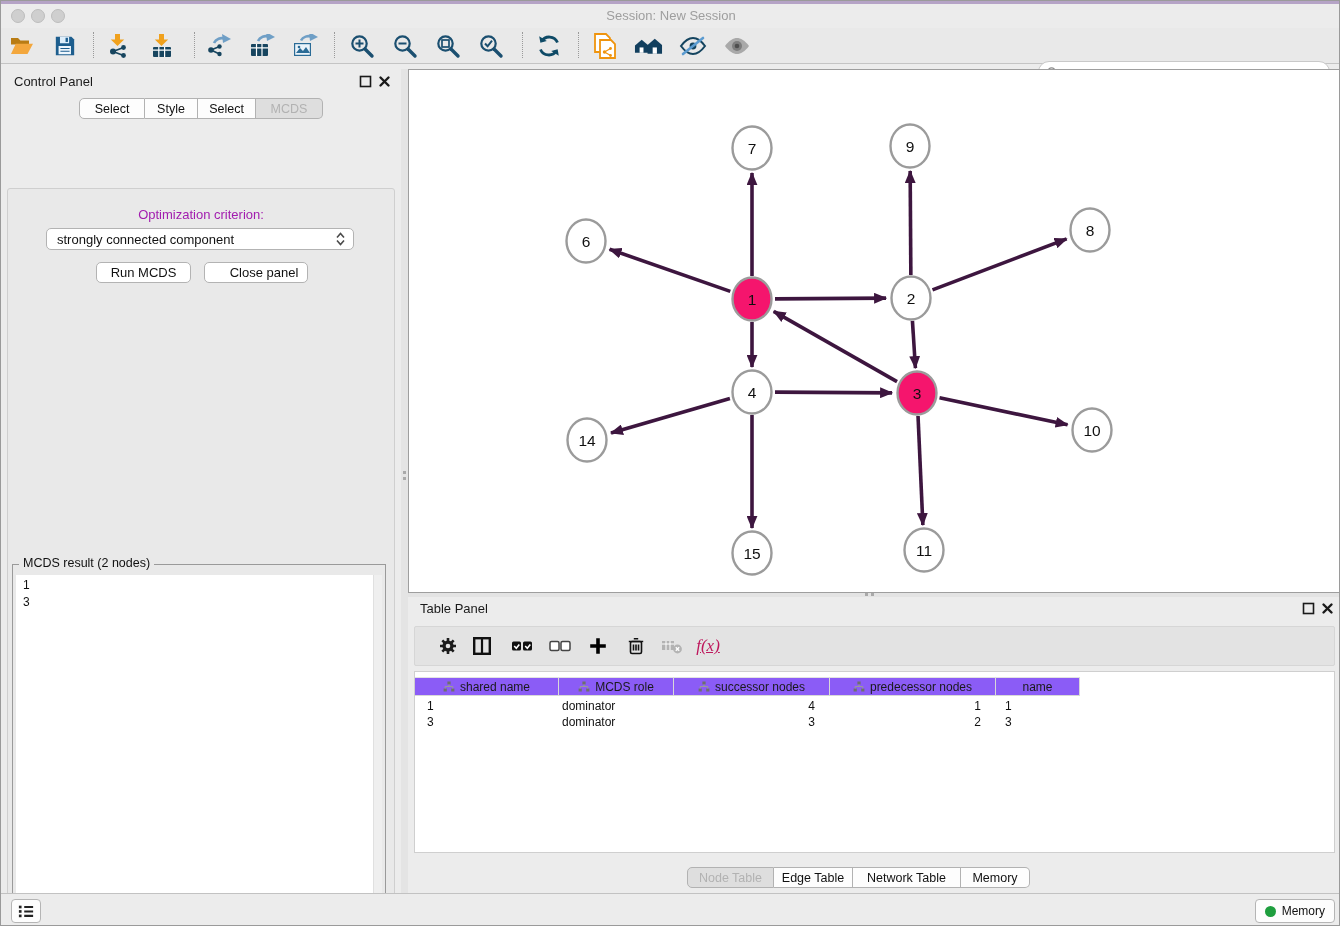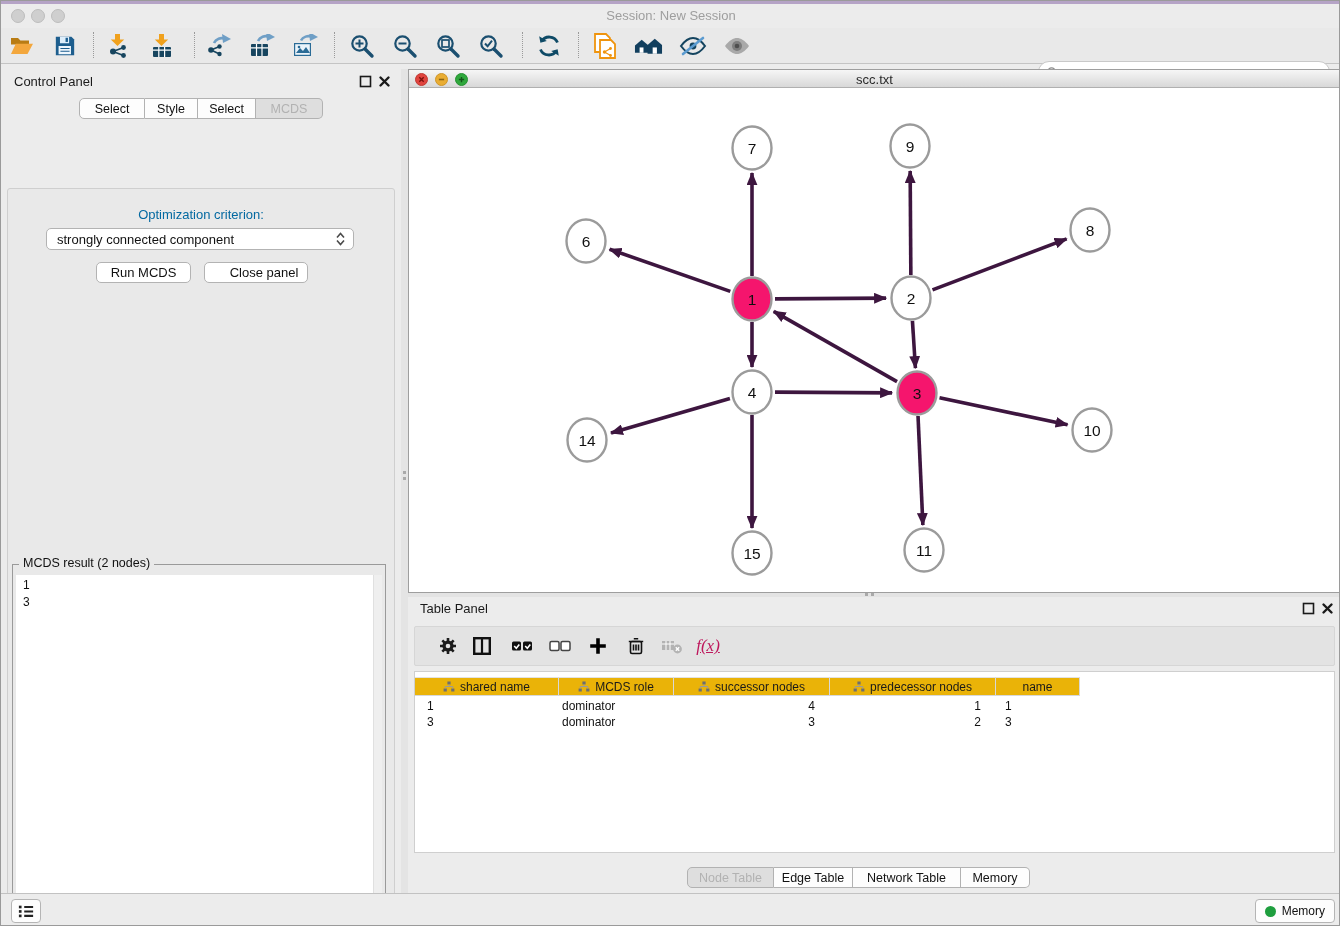--- a/index.html
+++ b/index.html
@@ -28,21 +28,21 @@
   .panel-head .ttl { position:absolute; left:13px; top:5px; font-size:13px; color:#1a1a1a; }
   .win-mini { position:absolute; top:6px; width:13px; height:13px; }
   .cp-tab, .bt-tab {
     position:absolute; height:21px; background:#fdfdfd; border:1px solid #b2b2b2; border-left:none;
     font-size:12.5px; color:#111; display:flex; align-items:center; justify-content:center; cursor:default;
   }
   .cp-tab.first, .bt-tab.first { border-left:1px solid #b2b2b2; border-radius:5px 0 0 5px; }
   .cp-tab.last, .bt-tab.last { border-radius:0 5px 5px 0; }
   .cp-tab.selected, .bt-tab.selected { background:#dedede; color:#b2b2b2; }
   .cp-body { position:absolute; left:6px; top:119px; width:388px; height:757px; background:#e9e9e9; border:1px solid #cfcfcf; border-radius:3px; }
-  .opt-label { position:absolute; left:0; width:100%; top:18px; text-align:center; font-size:13px; color:#0369a1; }
+  .opt-label { position:absolute; left:0; width:100%; top:18px; text-align:center; font-size:13px; color:#a21caf; }
   .combo { position:absolute; left:38px; top:39px; width:308px; height:22px; background:#fff; border:1px solid #b3b3b3; border-radius:5px; display:flex; align-items:center; padding:0 8px 0 10px; font-size:13px; color:#111; }
   .combo .lbl { flex:1; white-space:nowrap; overflow:hidden; }
   .push-btn { position:absolute; height:21px; background:#fff; border:1px solid #b3b3b3; border-radius:5px; font-size:13px; color:#111; display:flex; align-items:center; justify-content:center; cursor:default; }
   .result-box { position:absolute; left:4px; top:375px; width:374px; height:376px; border:1px solid #9a9a9a; }
   .result-box .legend { position:absolute; top:-9px; left:6px; background:#e9e9e9; padding:0 4px; font-size:12.5px; color:#111; }
   .result-inner { position:absolute; left:3px; right:3px; top:10px; bottom:3px; background:#fff; overflow:hidden; }
   .result-lines { position:absolute; left:7px; top:2px; font-size:12px; color:#111; line-height:17px; white-space:pre; }
   .result-scroll { position:absolute; right:0; top:0; bottom:0; width:9px; background:#efefef; border-left:1px solid #e0e0e0; }
   
   .vsplit { position:absolute; left:400px; top:68px; width:7px; height:824px; background:#e4e4e4; }
@@ -55,21 +55,21 @@
   .light { position:absolute; top:2.5px; width:13px; height:13px; border-radius:50%; display:flex; align-items:center; justify-content:center; }
   .net-canvas { position:absolute; left:0; top:18px; width:931px; height:504px; background:#fff; }
   .net-canvas svg { display:block; }
   
   .table-panel { position:absolute; left:407px; top:596px; width:933px; height:296px; background:#ececec; }
   .tp-head-ttl { position:absolute; left:12px; top:4px; font-size:13px; color:#1a1a1a; }
   .tp-toolbar { position:absolute; left:6px; top:29px; width:921px; height:40px; background:#e3e3e3; border:1px solid #d6d6d6; border-radius:2px; }
   .tp-icon { position:absolute; top:0; height:38px; display:flex; align-items:center; justify-content:center; }
   .tp-table { position:absolute; left:6px; top:74px; width:921px; height:182px; background:#fff; border:1px solid #cfcfcf; overflow:hidden; }
   .th-row { position:absolute; left:0; top:5px; height:19px; display:flex; }
-  .th-cell { height:19px; background:#eab308; border-right:1px solid #d8d8d8; border-top:1px solid #e2e2e2; border-bottom:1px solid #d8d8d8; display:flex; align-items:center; justify-content:center; gap:5px; font-size:12px; color:#1a1a1a; }
+  .th-cell { height:19px; background:#8b5cf6; border-right:1px solid #d8d8d8; border-top:1px solid #e2e2e2; border-bottom:1px solid #d8d8d8; display:flex; align-items:center; justify-content:center; gap:5px; font-size:12px; color:#1a1a1a; }
   .tbl-row { position:absolute; left:0; height:17px; display:flex; font-size:12px; color:#111; }
   .tbl-cell { height:17px; display:flex; align-items:center; }
   .bt-tabs { position:absolute; top:270px; height:22px; }
   
   .statusbar { position:absolute; left:0; top:892px; width:1340px; height:34px; background:#ececec; border-top:1px solid #c2c2c2; }
   .sq-btn { position:absolute; top:5px; height:24px; background:#fdfdfd; border:1px solid #b5b5b5; border-radius:4px; display:flex; align-items:center; justify-content:center; cursor:default; }
   .memory-btn { right:6px; padding:0 9px; gap:6px; font-size:12px; color:#111; }
   .mem-dot { width:11px; height:11px; border-radius:50%; background:#1e9e3e; }
 </style>
 </head>
@@ -291,38 +291,20 @@
   <div class="vsplit">
     <div class="dot" style="left:2px; top:402px;"></div>
     <div class="dot" style="left:2px; top:408px;"></div>
   </div>
   <div class="hsplit">
     <div class="dot" style="left:457px; top:0;"></div>
     <div class="dot" style="left:463px; top:0;"></div>
   </div>
 
   <div class="net-win">
-    <div class="net-title">
-      <div class="light" style="left:6px;  background:#e0443e; border:1px solid #c13a34;">
-        <svg width="7" height="7" viewBox="0 0 8 8">
-            <path d="M1.5 1.5L6.5 6.5M6.5 1.5L1.5 6.5" stroke="#7c100d" stroke-width="1.6"></path>
-          </svg>
-      </div>
-      <div class="light" style="left:26px; background:#e9ad33; border:1px solid #cf962a;">
-        <svg width="7" height="7" viewBox="0 0 8 8">
-            <path d="M1 4h6" stroke="#8a6413" stroke-width="1.8"></path>
-          </svg>
-      </div>
-      <div class="light" style="left:46px; background:#2fa83c; border:1px solid #279133;">
-        <svg width="7" height="7" viewBox="0 0 8 8">
-            <path d="M4 1v6M1 4h6" stroke="#14531b" stroke-width="1.6"></path>
-          </svg>
-      </div>
-      <div class="ttl">scc.txt</div>
-    </div>
     <div class="net-canvas">
       <svg id="graph-svg" width="931" height="504" viewBox="0 0 931 504">
           <defs>
             <marker id="arrow" viewBox="0 0 12 10" refX="11" refY="5" markerWidth="13" markerHeight="11" markerUnits="userSpaceOnUse" orient="auto">
               <path d="M0 0L12 5L0 10z" fill="#3d163f"></path>
             </marker>
           </defs>
           <line x1="343" y1="188" x2="343" y2="85" stroke="#3d163f" stroke-width="3.6" marker-end="url(#arrow)"></line>
           <line x1="321.28718253123094" y1="203.4135938964542" x2="200.60088855300984" y2="161.24609359081066" stroke="#3d163f" stroke-width="3.6" marker-end="url(#arrow)"></line>
           <line x1="365.9995451264251" y1="210.85534877278977" x2="477.00049442779874" y2="210.1572295947937" stroke="#3d163f" stroke-width="3.6" marker-end="url(#arrow)"></line>

